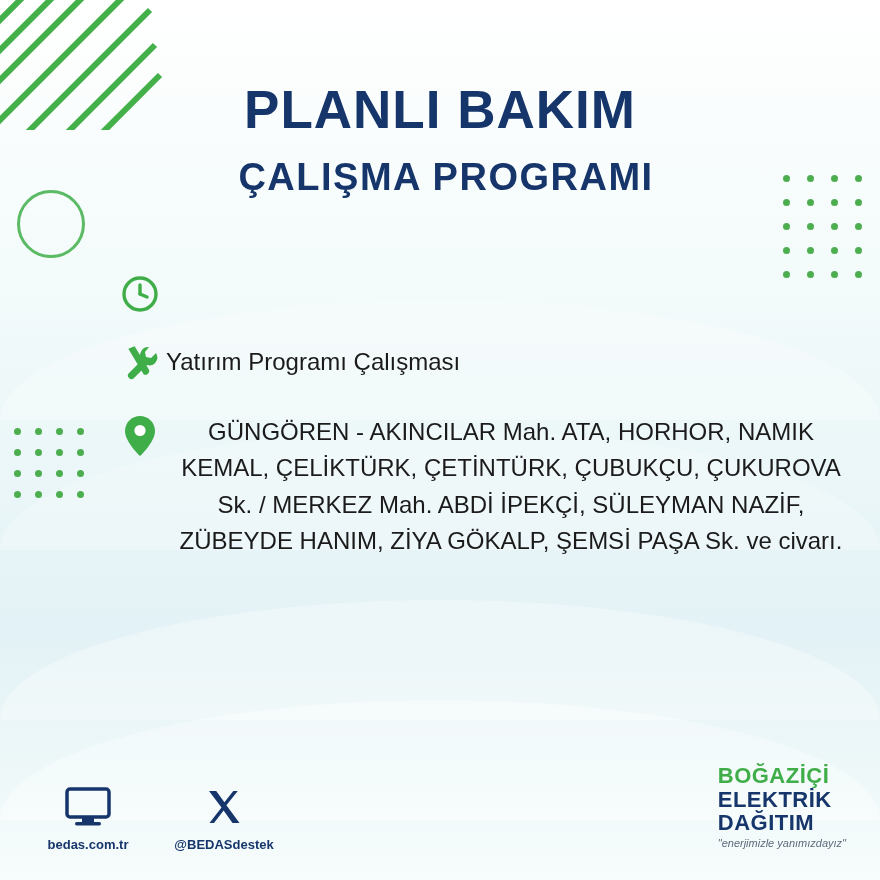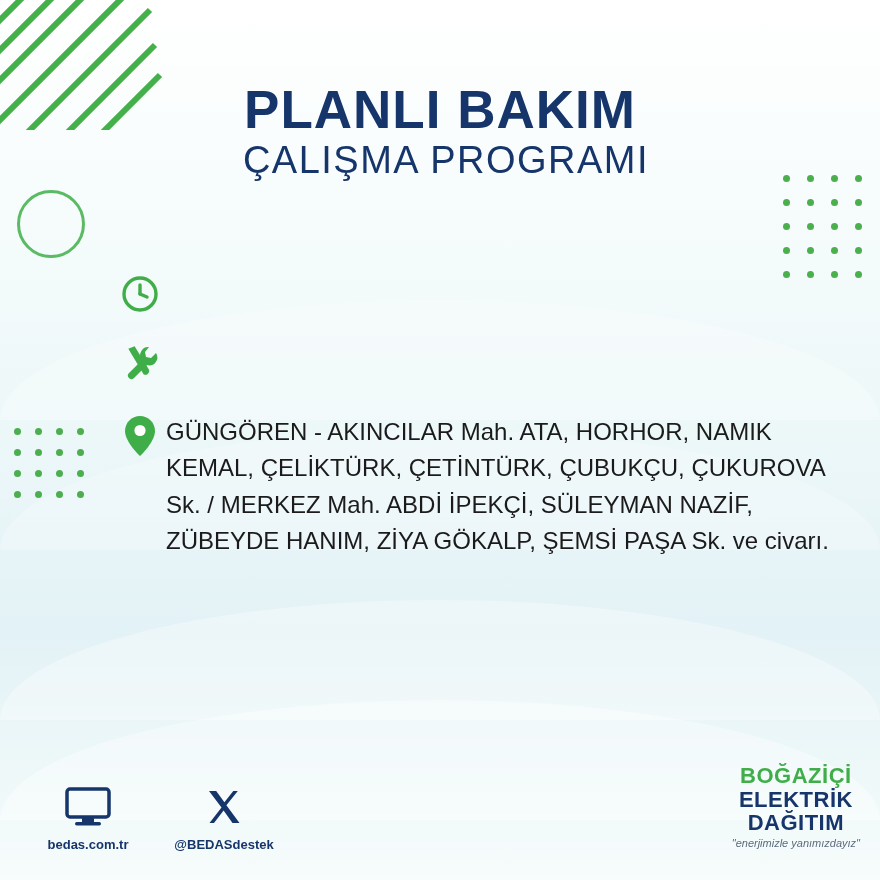--- a/index.html
+++ b/index.html
@@ -93,24 +93,24 @@
   }
   .title-main {
     font-size: 53px;
     font-weight: bold;
     letter-spacing: 1px;
     color: #16366b;
     line-height: 1.05;
   }
   .title-sub {
     font-size: 38px;
-    font-weight: normal;
+    font-weight: bold;
     letter-spacing: 1.5px;
     color: #16366b;
-    margin-top: 1px;
+    margin-top: 18px;
     padding-left: 12px;
   }
 
   .info {
     position: absolute;
     top: 272px;
     left: 120px;
     width: 740px;
   }
   .info-row {
@@ -129,20 +129,21 @@
   }
   .info-text {
     font-size: 24px;
     color: #1b1b1b;
     line-height: 1.35;
     padding-top: 6px;
   }
   .info-row.address .info-text {
     line-height: 1.52;
     max-width: 690px;
+    text-align: center;
   }
   .info-row.address .info-icon { padding-top: 6px; }
 
   
   .footer {
     position: absolute;
     bottom: 24px;
     left: 0;
     width: 880px;
     height: 110px;
@@ -167,23 +168,23 @@
     justify-content: center;
   }
   .footer-item .fi-label {
     font-size: 13px;
     font-weight: bold;
     margin-top: 6px;
     white-space: nowrap;
   }
   .brand {
     position: absolute;
-    right: 20px;
+    right: 34px;
     bottom: 6px;
-    text-align: center;
+    text-align: left;
     line-height: 1.06;
   }
   .brand .b1 { font-size: 22px; font-weight: bold; color: #3fae49; letter-spacing: .5px;}
   .brand .b2 { font-size: 22px; font-weight: bold; color: #16366b; letter-spacing: .5px;}
   .brand .b3 { font-size: 22px; font-weight: bold; color: #16366b; letter-spacing: .5px;}
   .brand .b4 { font-size: 11px; color: #5b6b7c; font-style: italic; margin-top: 4px; }
 </style>
 </head>
 <body>
 
@@ -270,20 +271,21 @@
       </div>
     </div>
 
     <div class="info-row">
       <div class="info-icon">
         <svg width="40" height="40" viewBox="0 0 40 40">
           <path d="M7 8 L13 5 L30 27 A4 4 0 0 1 25 32 Z" fill="#3fae49" transform="rotate(6 20 20)"></path>
           <path d="M29 5 a8 8 0 0 0 -7 13 l-13 13 a3.5 3.5 0 0 0 5 5 l13 -13 a8 8 0 0 0 9 -12 l-5 5 l-5 -1 l-1 -5 z" fill="#3fae49"></path>
         </svg>
       </div>
+      <div class="info-text">Yatırım Programı Çalışması</div>
     </div>
 
     <div class="info-row address">
       <div class="info-icon">
         <svg width="40" height="44" viewBox="0 0 40 44">
           <path d="M20 2 C11.7 2 5 8.7 5 17 C5 28 20 42 20 42 C20 42 35 28 35 17 C35 8.7 28.3 2 20 2 Z" fill="#3fae49"></path>
           <circle cx="20" cy="16.5" r="5.6" fill="#ffffff"></circle>
         </svg>
       </div>
       <div class="info-text">GÜNGÖREN - AKINCILAR Mah. ATA, HORHOR, NAMIK KEMAL, ÇELİKTÜRK, ÇETİNTÜRK, ÇUBUKÇU, ÇUKUROVA Sk. / MERKEZ Mah. ABDİ İPEKÇİ, SÜLEYMAN NAZİF, ZÜBEYDE HANIM, ZİYA GÖKALP, ŞEMSİ PAŞA Sk. ve civarı.</div>

